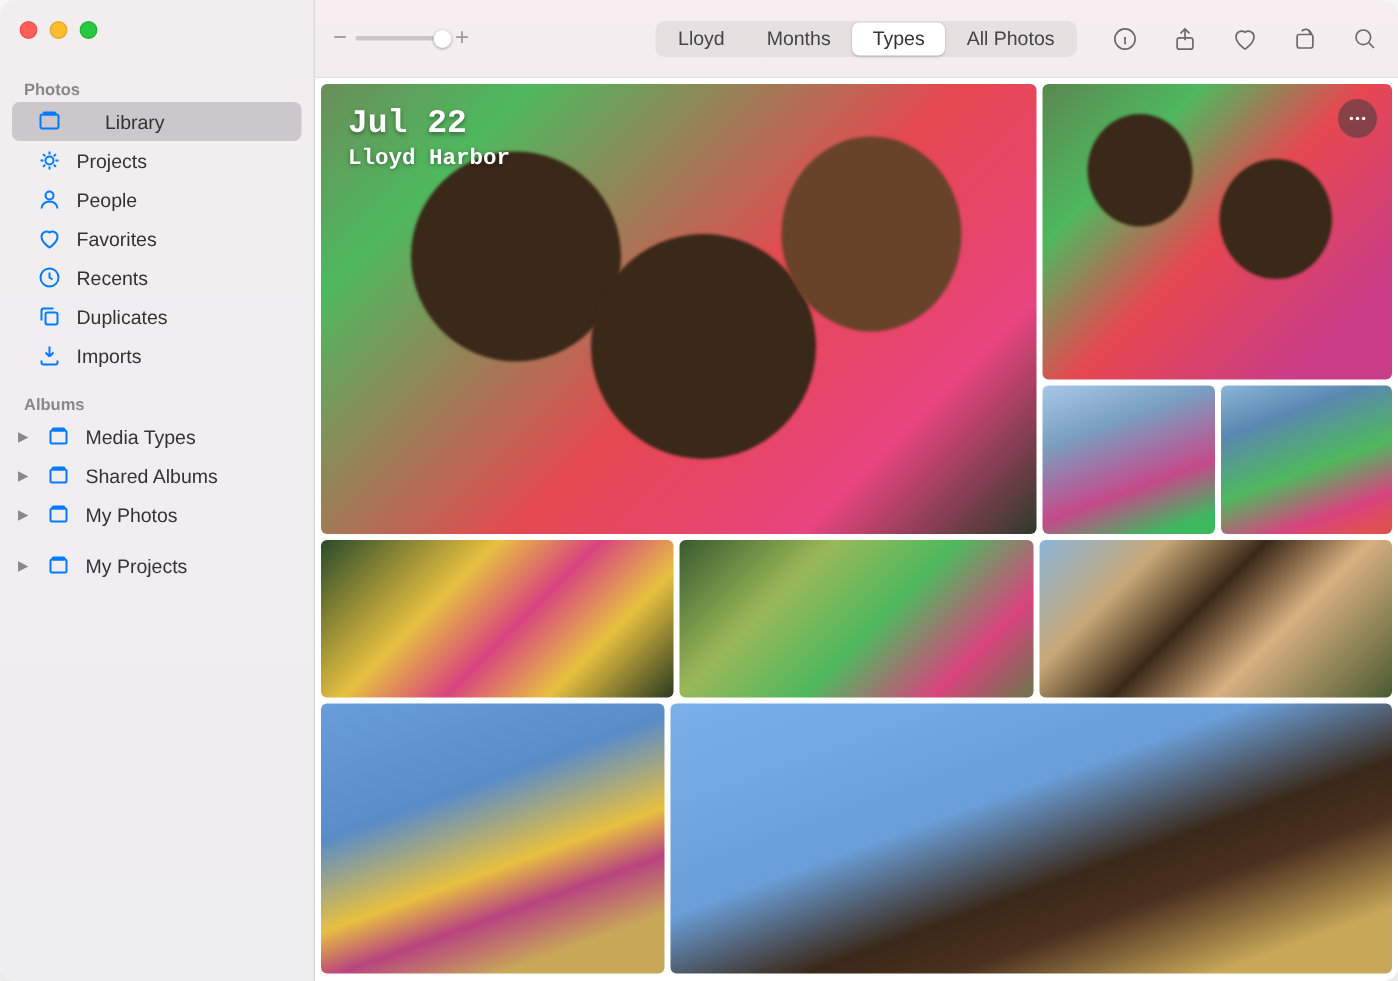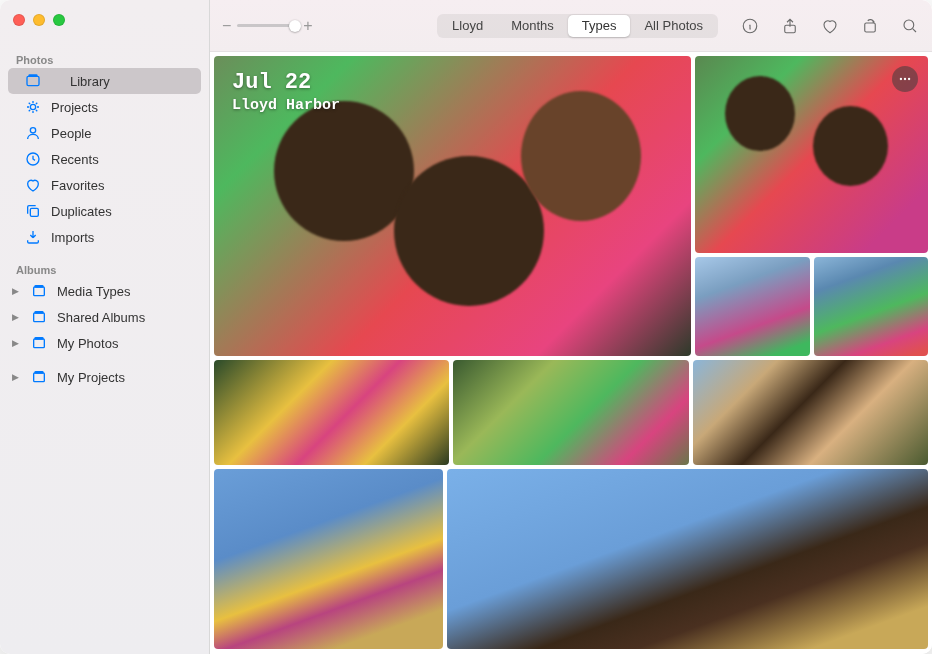--- a/index.html
+++ b/index.html
@@ -291,33 +291,33 @@
         <svg viewBox="0 0 24 24" fill="none" stroke="currentColor" stroke-width="2">
             <circle cx="12" cy="8" r="4"></circle>
             <path d="M4 21c0-4 3.5-7 8-7s8 3 8 7"></path>
           </svg>
       </span>
       <span>People</span>
     </div>
     <div class="sidebar-item">
       <span class="icon">
         <svg viewBox="0 0 24 24" fill="none" stroke="currentColor" stroke-width="2">
+            <path d="M12 21s-8-5-8-11a5 5 0 0 1 8-4 5 5 0 0 1 8 4c0 6-8 11-8 11z"></path>
+          </svg>
+      </span>
+      <span>Favorites</span>
+    </div>
+    <div class="sidebar-item">
+      <span class="icon">
+        <svg viewBox="0 0 24 24" fill="none" stroke="currentColor" stroke-width="2">
             <circle cx="12" cy="12" r="9"></circle>
             <path d="M12 7v5l3 2"></path>
           </svg>
       </span>
       <span>Recents</span>
-    </div>
-    <div class="sidebar-item">
-      <span class="icon">
-        <svg viewBox="0 0 24 24" fill="none" stroke="currentColor" stroke-width="2">
-            <path d="M12 21s-8-5-8-11a5 5 0 0 1 8-4 5 5 0 0 1 8 4c0 6-8 11-8 11z"></path>
-          </svg>
-      </span>
-      <span>Favorites</span>
     </div>
     <div class="sidebar-item">
       <span class="icon">
         <svg viewBox="0 0 24 24" fill="none" stroke="currentColor" stroke-width="2">
             <rect x="8" y="8" width="12" height="12" rx="2"></rect>
             <path d="M4 16V6a2 2 0 0 1 2-2h10"></path>
           </svg>
       </span>
       <span>Duplicates</span>
     </div>

